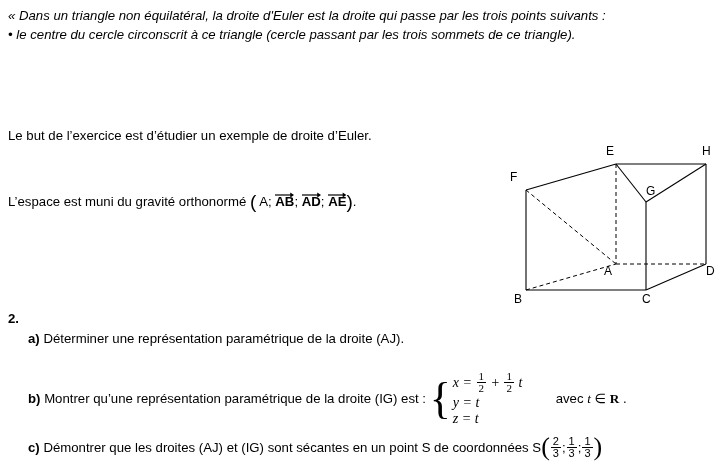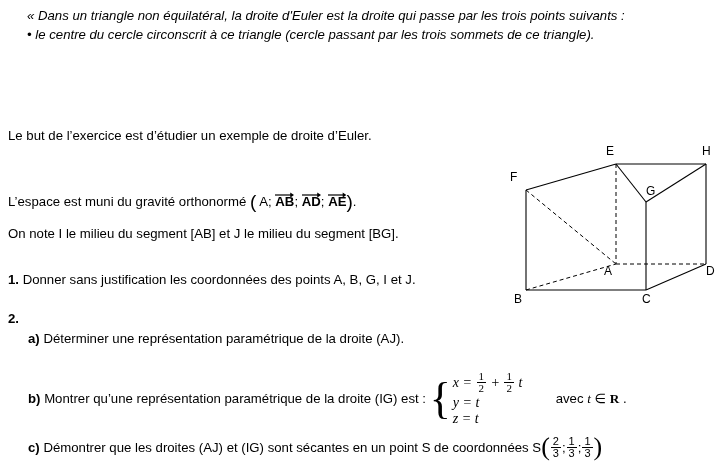--- a/index.html
+++ b/index.html
@@ -27,21 +27,20 @@
     position: absolute;
     left: 8px;
     top: 6px;
     width: 700px;
     font-style: italic;
     line-height: 1.45;
   }
   .quote-line {
     font-style: italic;
     white-space: nowrap;
-    margin-left: 19px;
   }
   .quote-intro {
     white-space: normal;
     width: 672px;
   }
   .para {
     position: absolute;
     left: 8px;
     white-space: nowrap;
   }
@@ -184,26 +183,21 @@
           </svg>
         </span><span>AD</span></span><span>;</span>
     <span class="vec"><span class="bar">
           <svg viewBox="0 0 30 6" preserveAspectRatio="none">
             <line x1="0" y1="4" x2="27" y2="4" stroke="#000" stroke-width="1.2"></line>
             <polygon points="30,4 24,1.4 24,6.6" fill="#000"></polygon>
           </svg>
         </span><span>AE</span></span><span class="bigparen">)</span><span>.</span>
   </div>
 
-  <div class="para p-milieu">On note I le milieu du segment [AB] et J le milieu du segment [BG].</div>
-
-  <div class="para p-q1">
-    <b>1.</b>
-    <span>Donner sans justification les coordonnées des points A, B, G, I et J.</span>
-  </div>
+
 
   <div class="para p-q2">
     <b>2.</b>
   </div>
 
   <div class="para p-q2a">
     <b>a)</b>
     <span>Déterminer une représentation paramétrique de la droite (AJ).</span>
   </div>
 

